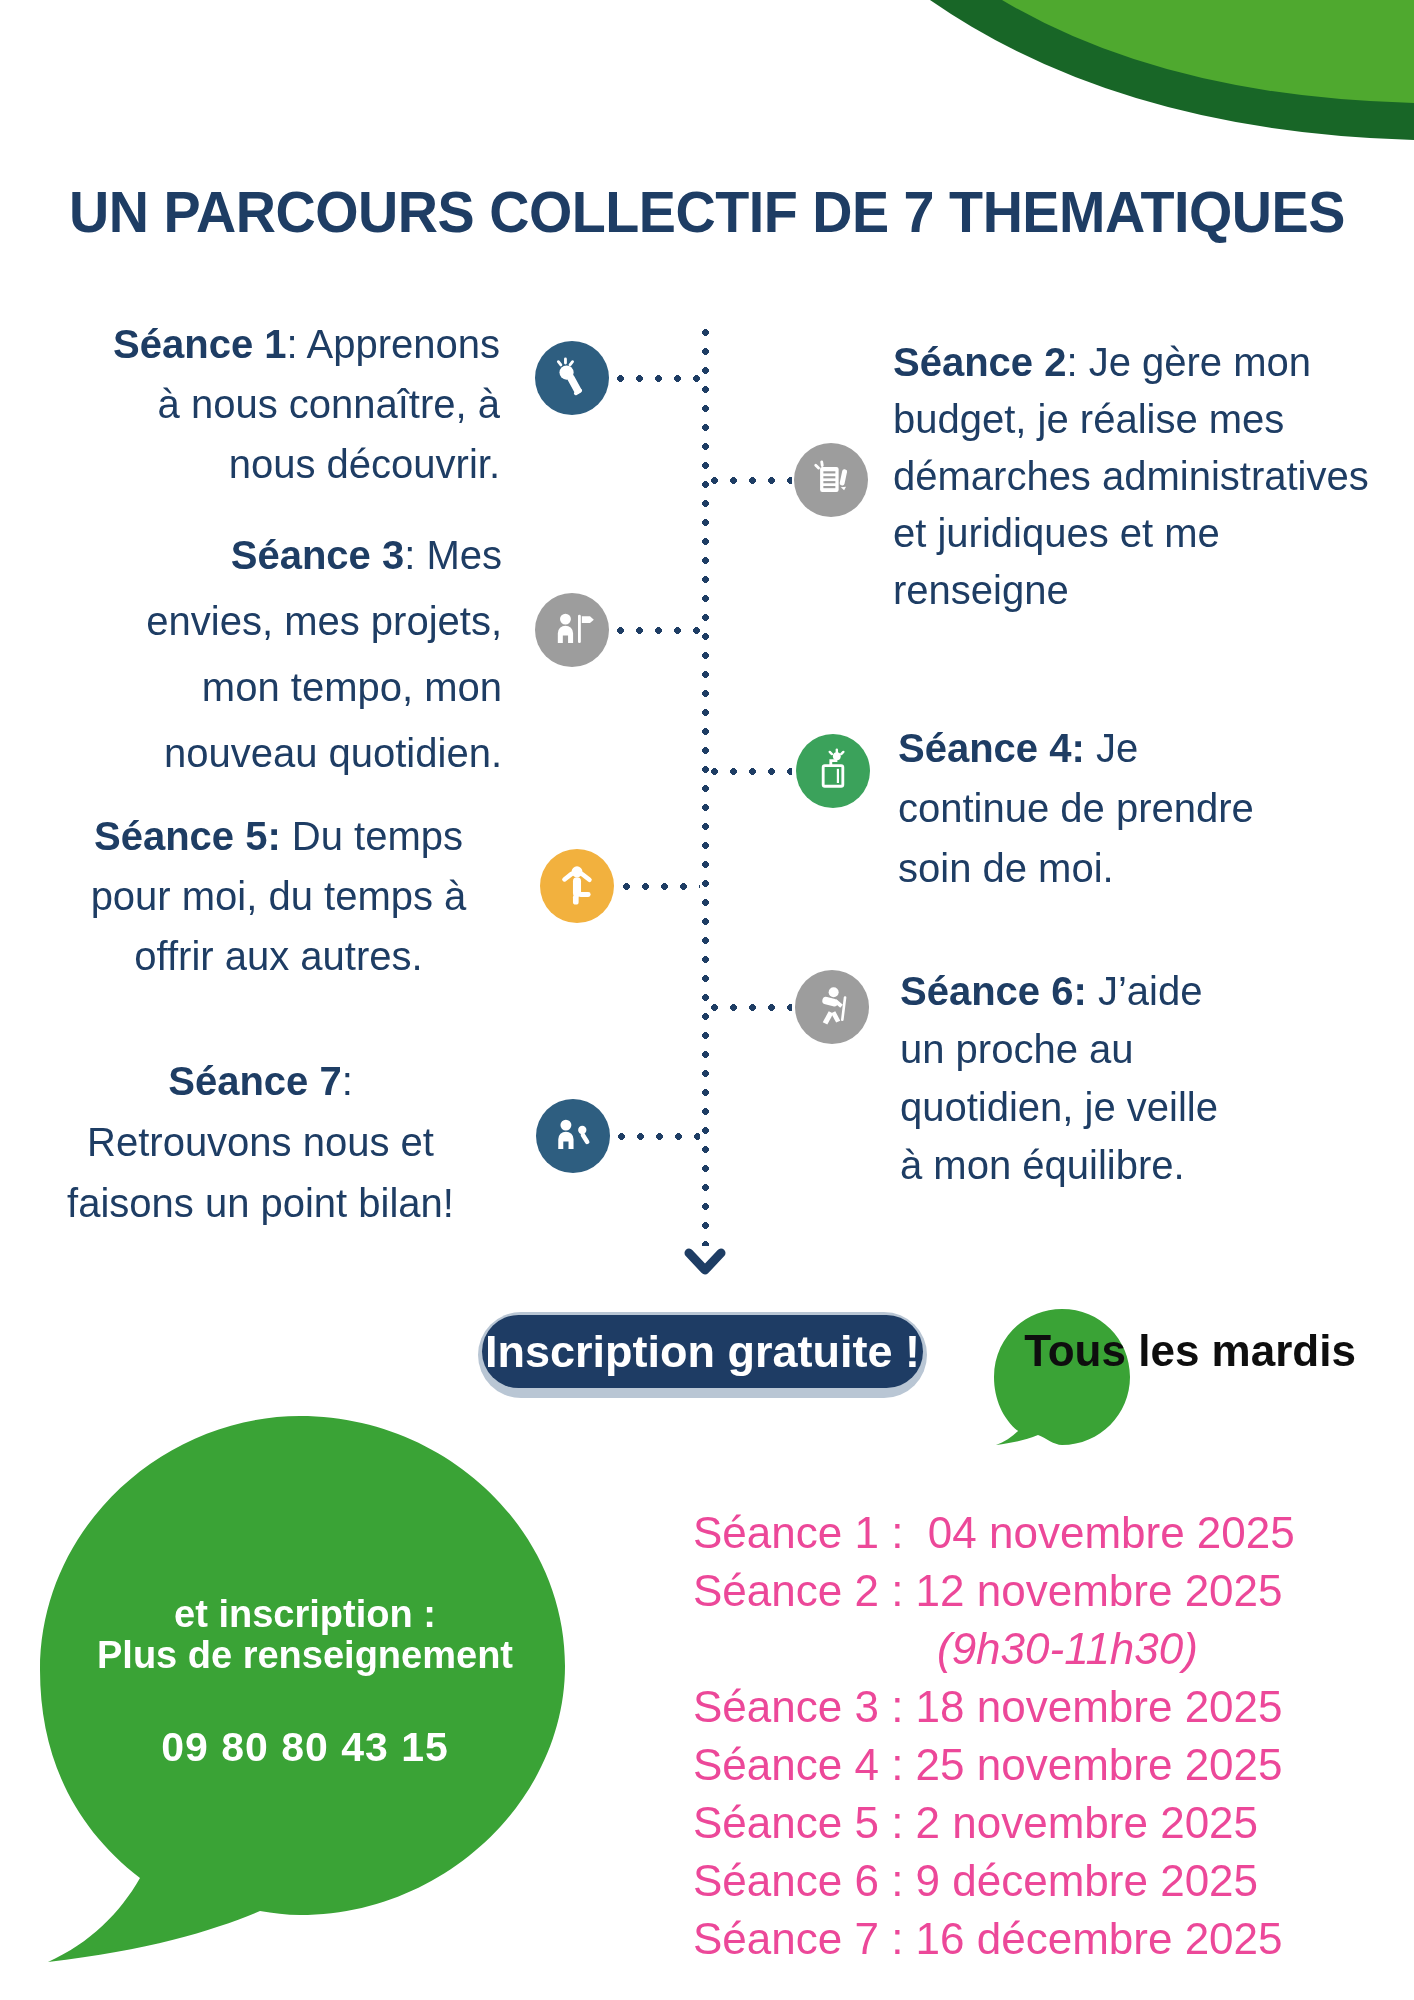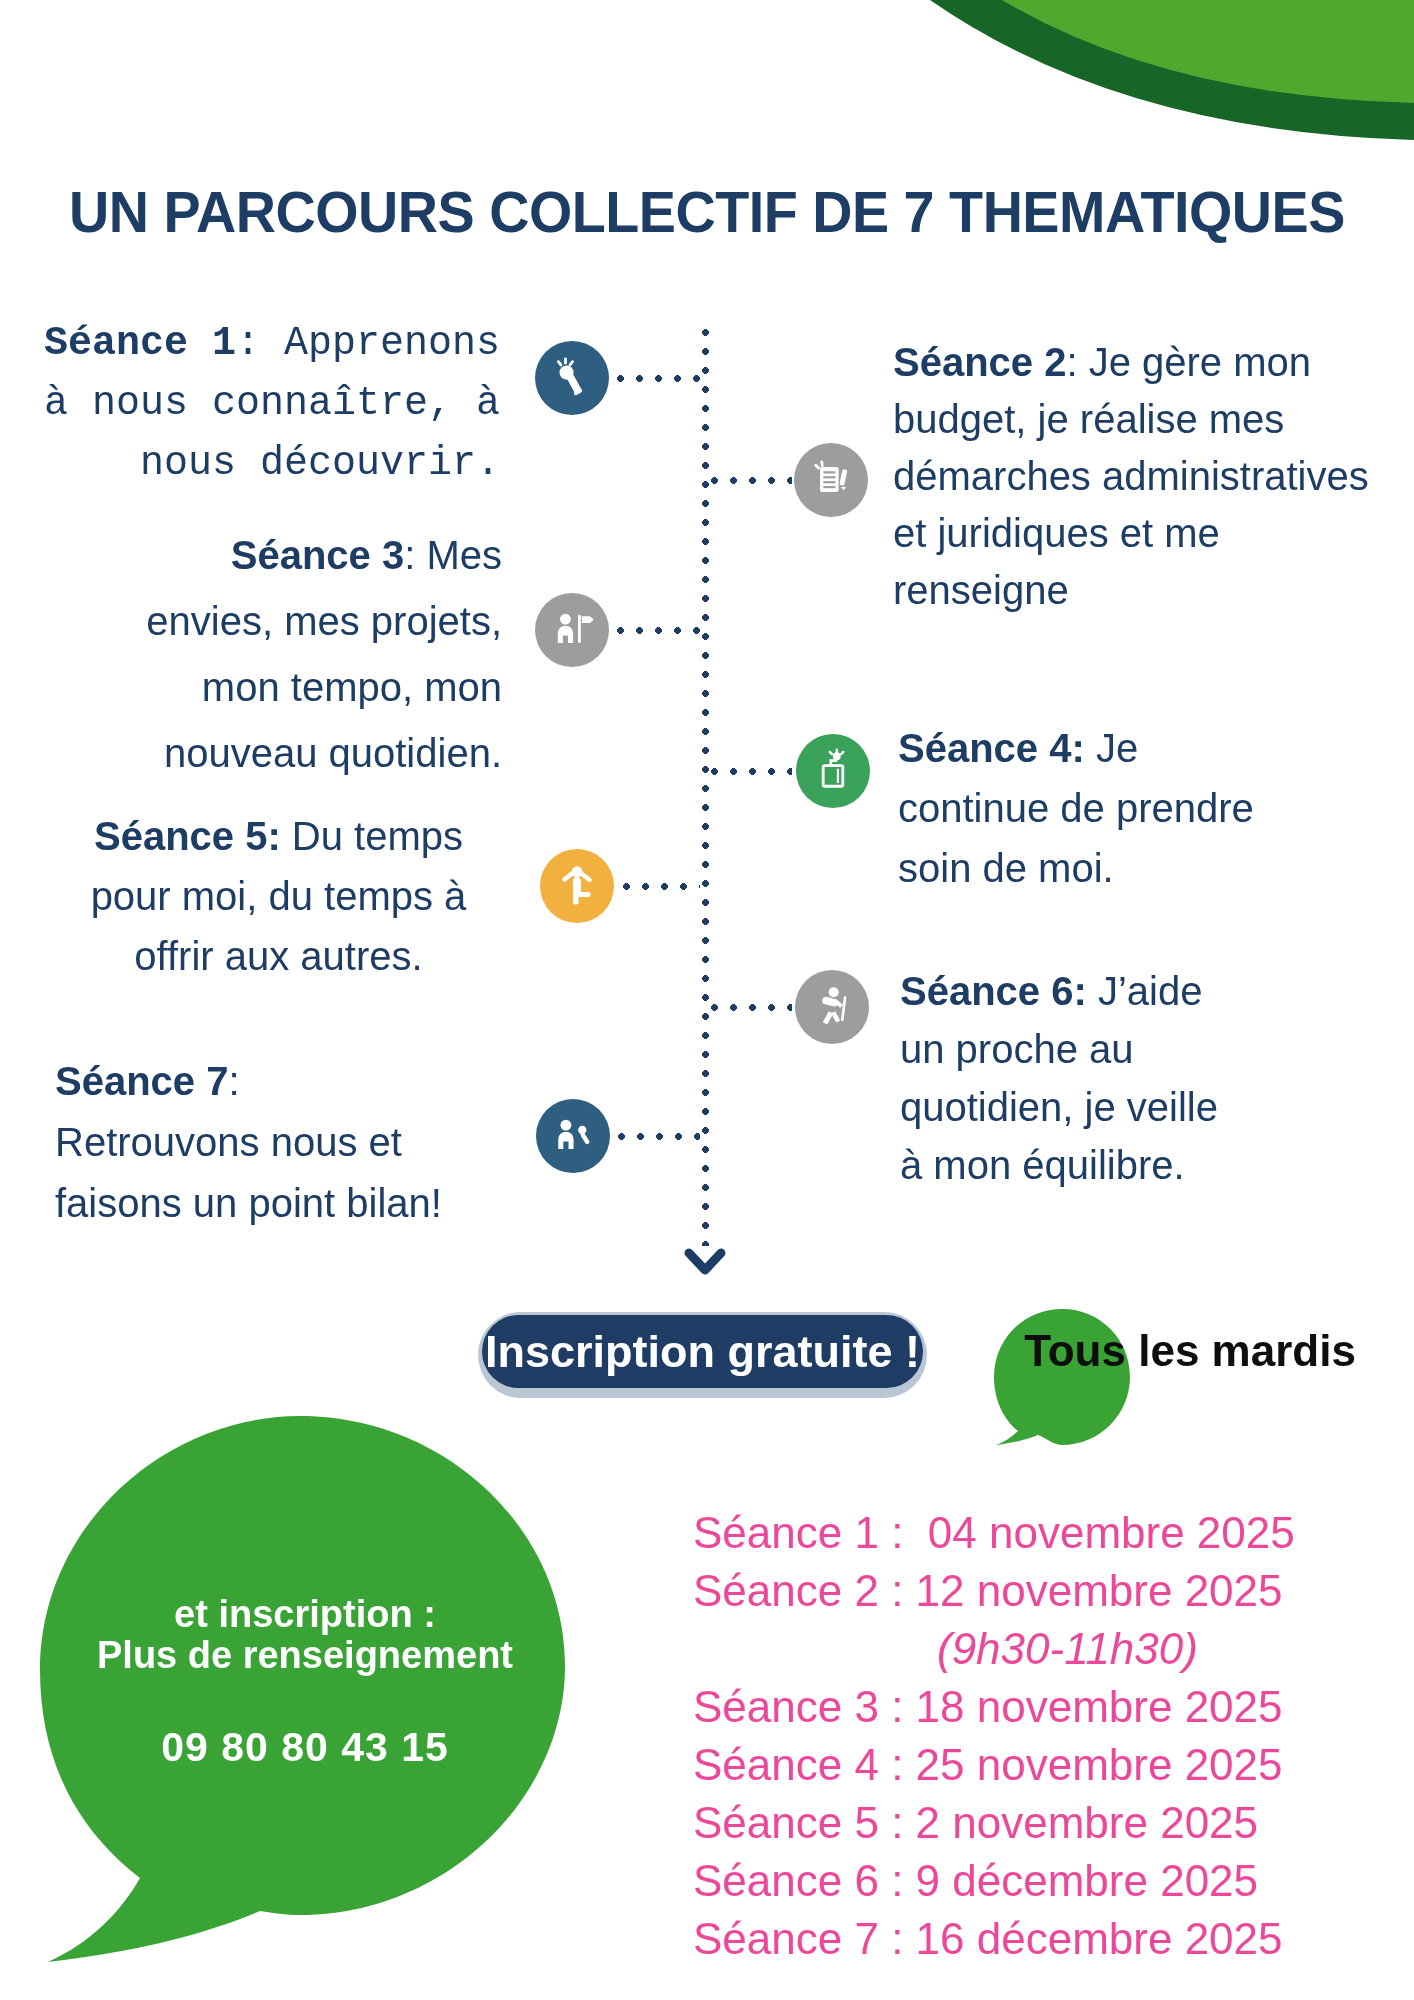--- a/index.html
+++ b/index.html
@@ -81,21 +81,21 @@
   </svg>
 
   <div class="title">UN PARCOURS COLLECTIF DE 7 THEMATIQUES</div>
 
   <div class="vdots"></div>
   <svg class="arrow" width="44" height="30" viewBox="0 0 44 30">
     <polyline points="6,5 22,22 38,5" fill="none" stroke="#1e3d64" stroke-width="9" stroke-linecap="round" stroke-linejoin="round"></polyline>
   </svg>
 
   <div id="seance-layer">
-      <div class="stext" style="left: 40px; top: 314px; width: 460px; text-align: right; line-height: 60px; font-family: Liberation Mono, monospace;"><b>Séance 1</b>: Apprenons<br>à nous connaître, à<br>nous découvrir.</div>
+      <div class="stext" style="left: 40px; top: 314px; width: 460px; text-align: right; line-height: 60px;"><b>Séance 1</b>: Apprenons<br>à nous connaître, à<br>nous découvrir.</div>
       <div class="badge" style="left: 535px; top: 341px; background: rgb(46, 94, 128);">
         <svg viewBox="0 0 44 44">
           <g fill="none" stroke="#fff" stroke-linecap="round">
             <circle cx="17" cy="17" r="6.5" fill="#fff" stroke="none"></circle>
             <path d="M21 22 L27 33" stroke-width="7"></path>
             <path d="M25.5 36 l4 -2.5" stroke-width="3.5"></path>
             <path d="M9.5 7 l2.3 3" stroke-width="2.6"></path>
             <path d="M16 4.5 v3.8" stroke-width="2.6"></path>
             <path d="M22.5 7 l-2.3 3" stroke-width="2.6"></path>
           </g>
@@ -171,21 +171,21 @@
             <circle cx="23.5" cy="8.5" r="4.6"></circle>
             <rect x="13" y="13.5" width="14.5" height="7" rx="3.5" transform="rotate(14 20 17)"></rect>
             <path d="M13.5 36 l5.5 -10 4.2 2 -5.5 10 z"></path>
             <path d="M25 26 l4.6 8.5 -3.8 1.8 -4.6 -8.5 z"></path>
             <path d="M26 15 l6 5 -2.4 2.6 -6 -5 z"></path>
             <rect x="31.5" y="12" width="2.4" height="23" rx="1.2" transform="rotate(7 32.7 23.5)"></rect>
           </g>
         </svg>
       </div>
       <div class="hdots" style="left: 710px; top: 1003px; width: 82px;"></div>
-      <div class="stext" style="left: 55px; top: 1051px; width: 447px; text-align: left; line-height: 61px;"><b>Séance 7</b>:<br>Retrouvons nous et<br>faisons un point bilan!</div>
+      <div class="stext" style="left: 37px; top: 1051px; width: 447px; text-align: center; line-height: 61px;"><b>Séance 7</b>:<br>Retrouvons nous et<br>faisons un point bilan!</div>
       <div class="badge" style="left: 536px; top: 1099px; background: rgb(46, 94, 128);">
         <svg viewBox="0 0 44 44">
           <g fill="#fff">
             <circle cx="15.5" cy="12" r="5"></circle>
             <path d="M8.5 34 v-9 a7 7 0 0 1 14 0 v9 h-4.6 v-7 h-4.8 v7 z"></path>
             <circle cx="30.5" cy="16.5" r="3.8"></circle>
             <rect x="30.8" y="18.5" width="4.2" height="11.5" rx="2.1" transform="rotate(-32 33 24)"></rect>
           </g>
         </svg>
       </div>

